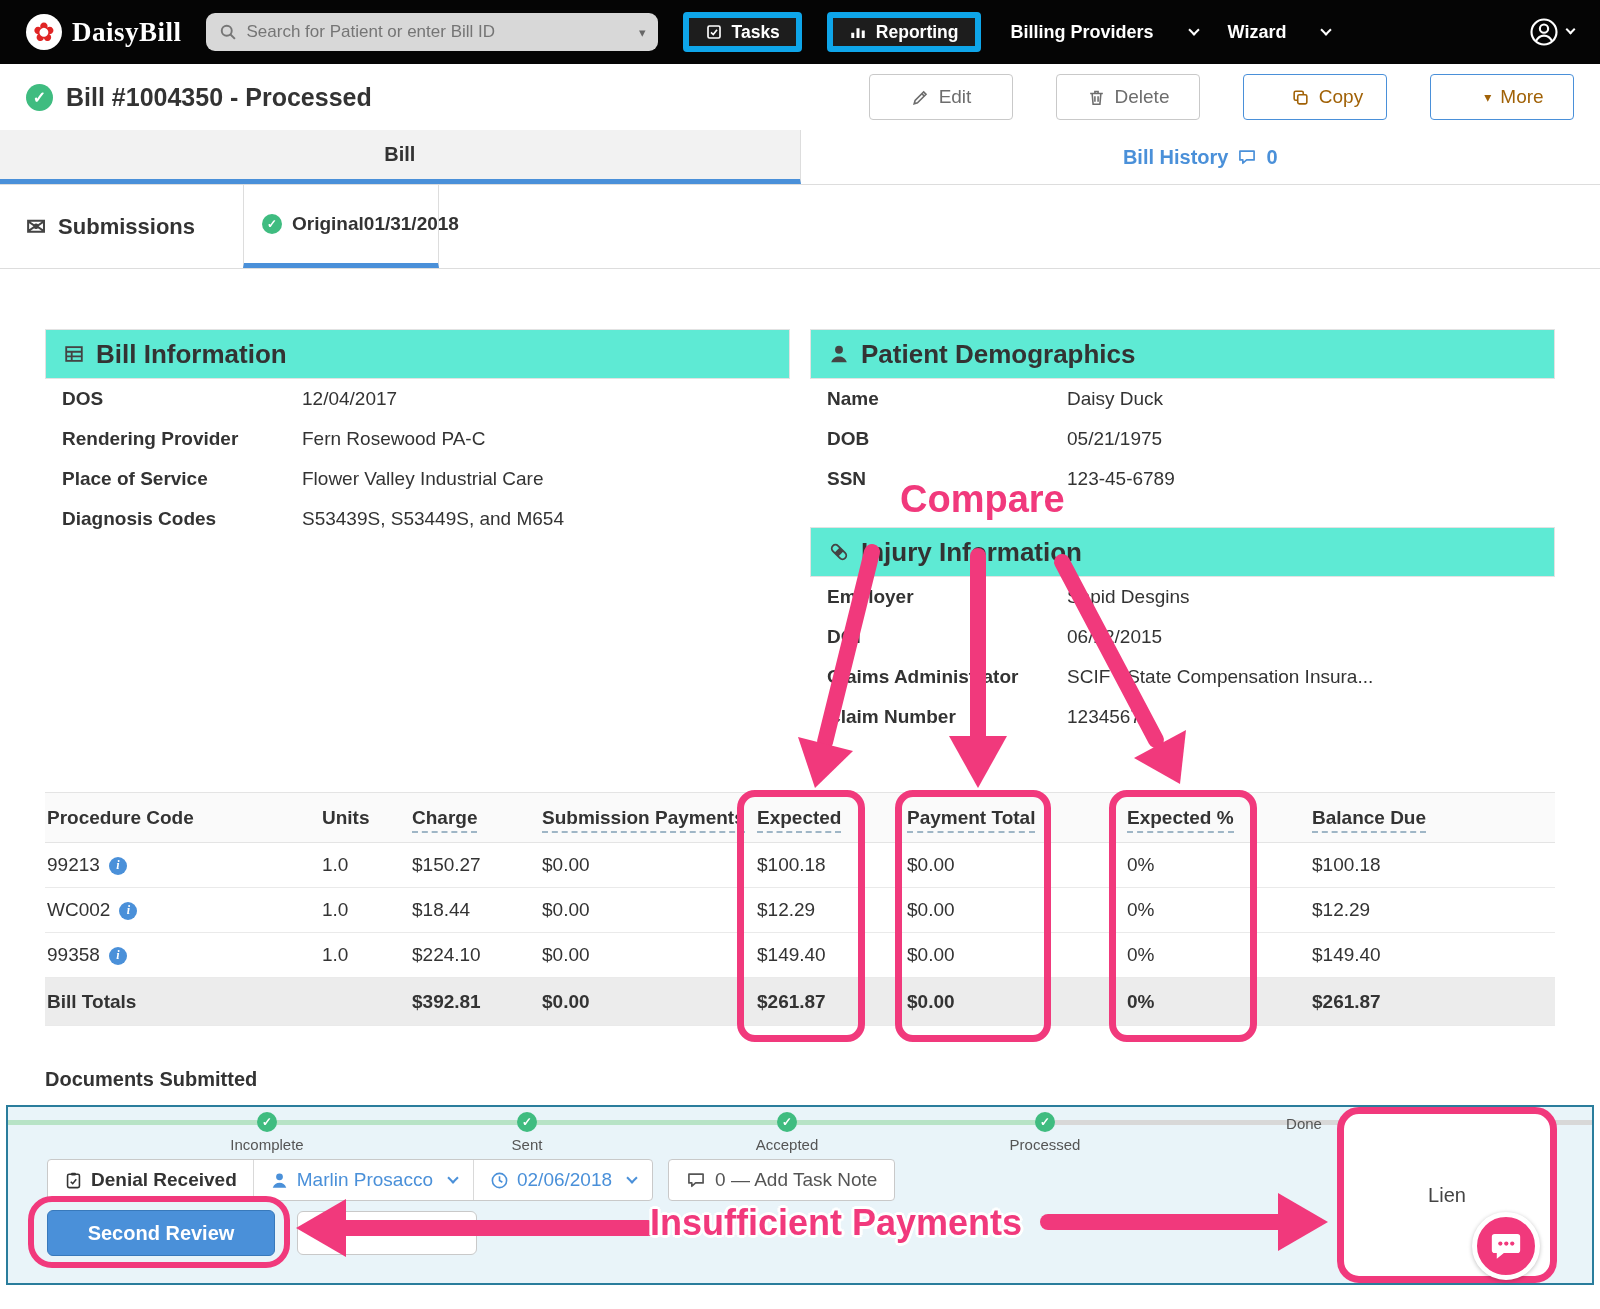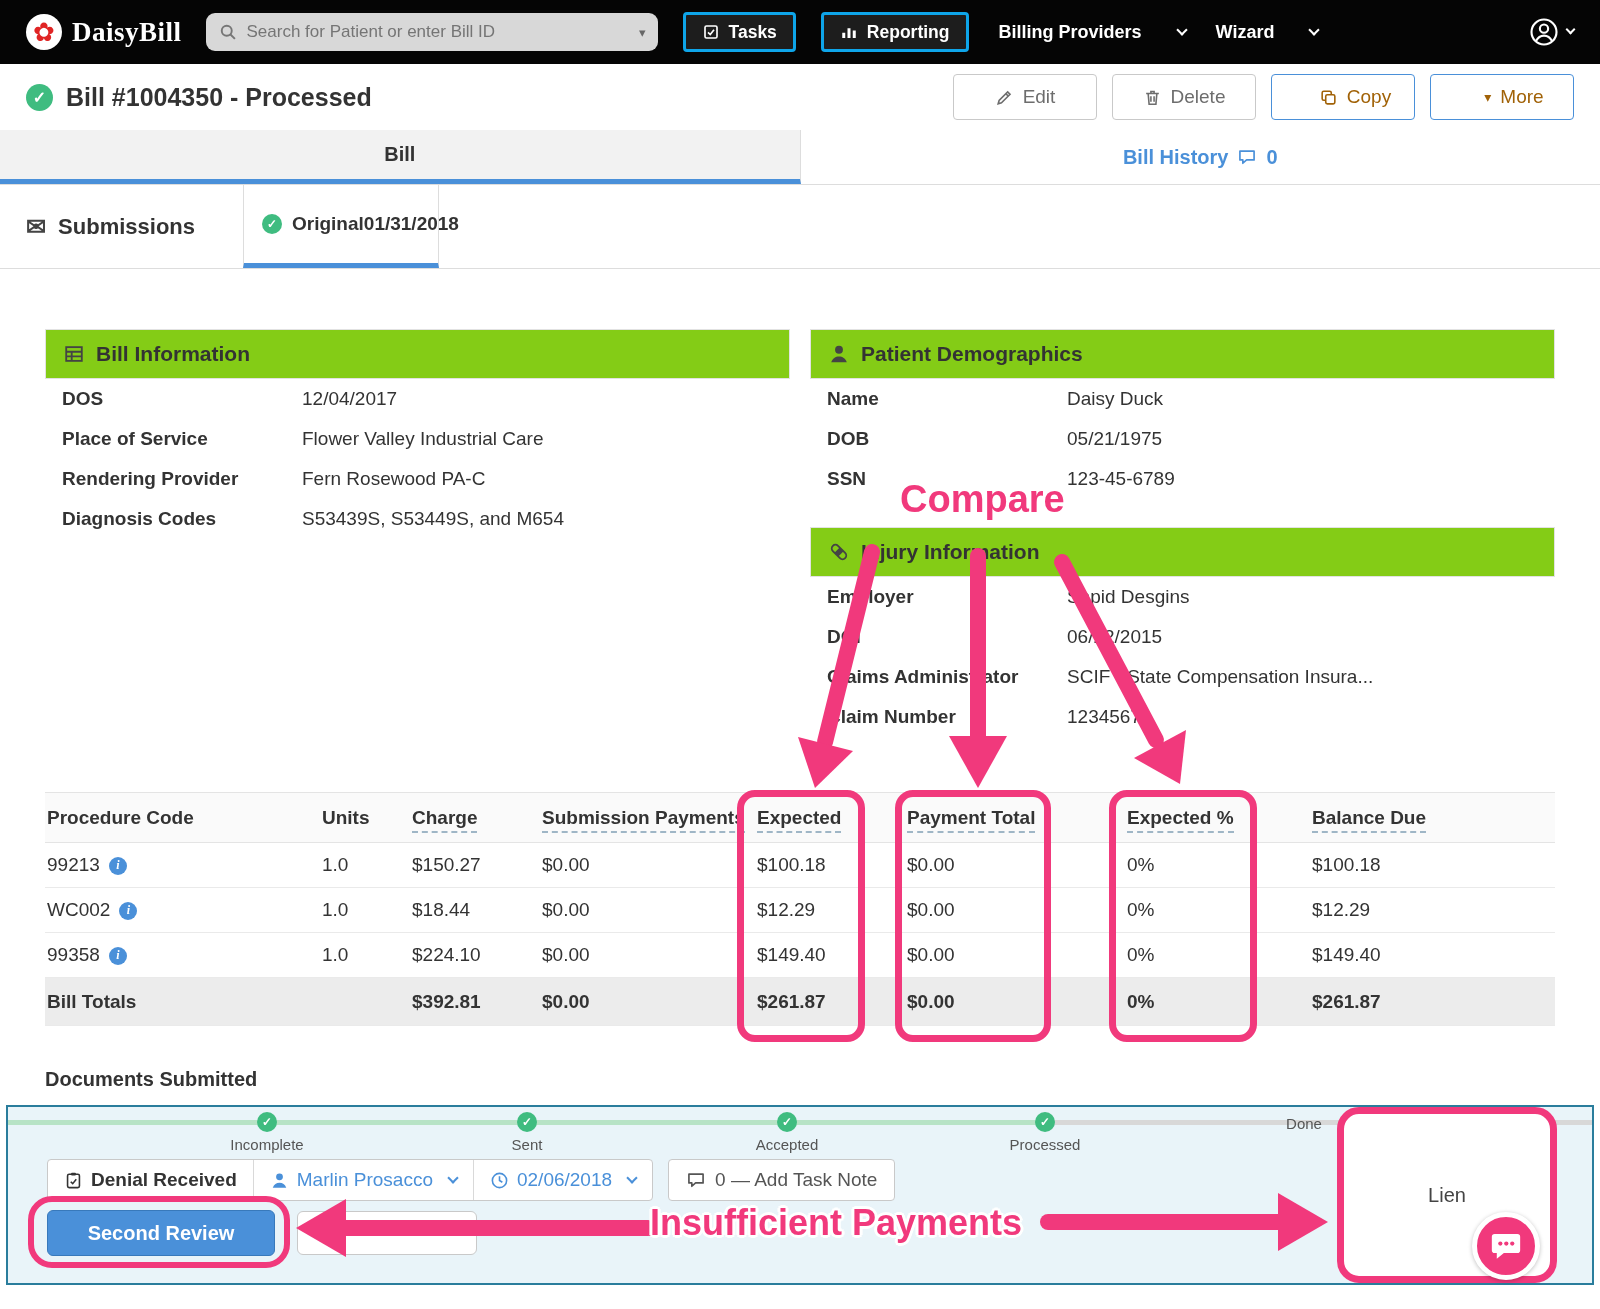--- a/index.html
+++ b/index.html
@@ -8,34 +8,34 @@
   svg { display:block; }
 
   
   .navbar { height:64px; background:#050505; display:flex; align-items:center; padding:0 26px; }
   .brand { display:flex; align-items:center; gap:10px; color:#fff; }
   .brand-logo { width:36px; height:36px; background:#fff; border-radius:50%; display:flex; align-items:center; justify-content:center; color:#e02424; font-size:26px; line-height:1; }
   .brand-name { font-family:"Liberation Serif",serif; font-weight:bold; font-size:27px; letter-spacing:.5px; }
   .search { width:452px; height:38px; margin-left:24px; background:#d8d8d8; border-radius:9px; display:flex; align-items:center; padding:0 12px; gap:9px; }
   .search input { flex:1; border:0; background:transparent; outline:none; font-size:17px; color:#444; font-family:inherit; }
   .search .caret { color:#666; font-size:13px; }
-  .nav-btn { height:40px; margin-left:25px; background:#1d1d1d; border:3px solid #0ea5e9; border-radius:4px; color:#fff; font-size:17.5px; font-weight:bold; display:flex; align-items:center; gap:9px; padding:14px 16px; cursor:pointer; }
+  .nav-btn { height:40px; margin-left:25px; background:#1d1d1d; border:6px solid #0ea5e9; border-radius:4px; color:#fff; font-size:17.5px; font-weight:bold; display:flex; align-items:center; gap:9px; padding:14px 16px; cursor:pointer; }
   .nav-link { margin-left:30px; color:#fff; font-size:18px; font-weight:bold; display:flex; align-items:center; cursor:pointer;gap:28px; }
   .chev { width:8px; height:8px; border-right:2px solid currentColor; border-bottom:2px solid currentColor; transform:rotate(45deg); display:inline-block; margin-left:8px; margin-top:-5px; }
   .nav-avatar { margin-left:auto; display:flex; align-items:center; color:#fff; cursor:pointer; }
   .nav-avatar svg { width:30px; height:30px; }
 
   
   .page-header { height:66px; display:flex; align-items:center; padding:0 26px; background:#fff; }
   .check-circle { background:#3fbc80; color:#fff; border-radius:50%; display:inline-flex; align-items:center; justify-content:center; font-weight:bold; flex:0 0 auto; }
   .check-lg { width:27px; height:27px; font-size:16px; }
   .check-sm { width:20px; height:20px; font-size:12px; }
   .page-title { font-size:25px; font-weight:bold; margin-left:13px; color:#333; }
   .hdr-actions { margin-left:auto; display:flex; gap:15px; }
-  .hdr-btn { min-width:144px; height:46px; border-radius:4px; background:#fff; font-size:19px; display:flex; align-items:center; justify-content:center; gap:9px; cursor:pointer; font-family:inherit; }
+  .hdr-btn { min-width:144px; height:46px; border-radius:4px; background:#fff; font-size:19px; display:flex; align-items:center; justify-content:center; gap:9px; cursor:pointer; font-family:inherit;margin-left:28px; }
   .hdr-btn.gray { border:1px solid #c9c9c9; color:#6d6d6d; }
   .hdr-btn.blue { border:1px solid #4a90d9; color:#a16207;padding-left:24px; }
   .hdr-btn svg { width:19px; height:19px; }
   .tri { font-size:14px; }
 
   
   .tabs { height:55px; display:flex; border-bottom:1px solid #ddd; }
   .tab { flex:1; display:flex; align-items:center; justify-content:center; font-size:20px; font-weight:bold; cursor:pointer; gap:9px; }
   .tab.active { background:#f2f2f2; color:#333; border-bottom:5px solid #4a90d9; border-right:1px solid #ddd; }
   .tab.inactive { color:#4a90d9; }
@@ -45,21 +45,21 @@
   .subtabs { height:84px; display:flex; border-bottom:1px solid #ddd; padding-left:26px; }
   .submissions { display:flex; align-items:center; gap:12px; padding-right:48px; font-size:22px; font-weight:bold; color:#333; cursor:pointer; }
   .submissions .env { font-size:24px; color:#444; }
   .subtab-original { width:196px; border-left:1px solid #ddd; border-right:1px solid #ddd; border-bottom:5px solid #4a90d9; display:flex; align-items:center; gap:10px; padding:0 18px; cursor:pointer; }
   .subtab-original .txt { display:flex; flex-direction:row; font-size:19px; font-weight:bold; color:#333; line-height:1.35; }
 
   
   .content { padding:0 45px; }
   .panels { margin-top:60px; height:408px; display:flex; gap:20px; }
   .pcol { flex:1; }
-  .panel-header { background:#84cc16; border:1px solid #e2e2e2; height:50px; display:flex; align-items:center; gap:11px; padding:0 17px; font-size:21px; font-weight:bold; color:#333; }
+  .panel-header { background:#5eead4; border:1px solid #e2e2e2; height:50px; display:flex; align-items:center; gap:11px; padding:0 17px; font-size:26px; font-weight:bold; color:#333; }
   .panel-header svg { width:22px; height:22px; color:#444; }
   .prow { display:flex; padding:0 17px; height:40px; align-items:center; font-size:19px; }
   .plabel { width:240px; font-weight:bold; color:#333; flex:0 0 auto; }
   .pvalue { color:#333; }
   .gap28 { height:28px; }
 
   
   .bill-table { margin-top:55px; width:1510px; border-collapse:collapse; table-layout:fixed; }
   .bill-table th { height:50px; background:#fafafa; border-top:1px solid #e4e4e4; border-bottom:1px solid #e4e4e4; text-align:left; font-size:19px; color:#333; padding:0 2px; }
   .bill-table td { height:45px; border-bottom:1px solid #eaeaea; font-size:19px; color:#333; padding:0 2px; }
@@ -219,26 +219,26 @@
             <rect x="3.5" y="4.5" width="17" height="15"></rect>
             <path d="M3.5 9.5h17M9.5 9.5v10M3.5 14.5h17"></path>
           </svg>
         <span>Bill Information</span>
       </div>
       <div class="prow">
           <span class="plabel">DOS</span>
           <span class="pvalue">12/04/2017</span>
         </div>
       <div class="prow">
+          <span class="plabel">Rendering Provider</span>
+          <span class="pvalue">Fern Rosewood PA-C</span>
+        </div>
+      <div class="prow">
           <span class="plabel">Place of Service</span>
           <span class="pvalue">Flower Valley Industrial Care</span>
-        </div>
-      <div class="prow">
-          <span class="plabel">Rendering Provider</span>
-          <span class="pvalue">Fern Rosewood PA-C</span>
         </div>
       <div class="prow">
           <span class="plabel">Diagnosis Codes</span>
           <span class="pvalue">S53439S, S53449S, and M654</span>
         </div>
     </div>
 
     <div class="pcol">
       <div>
         <div class="panel-header">

